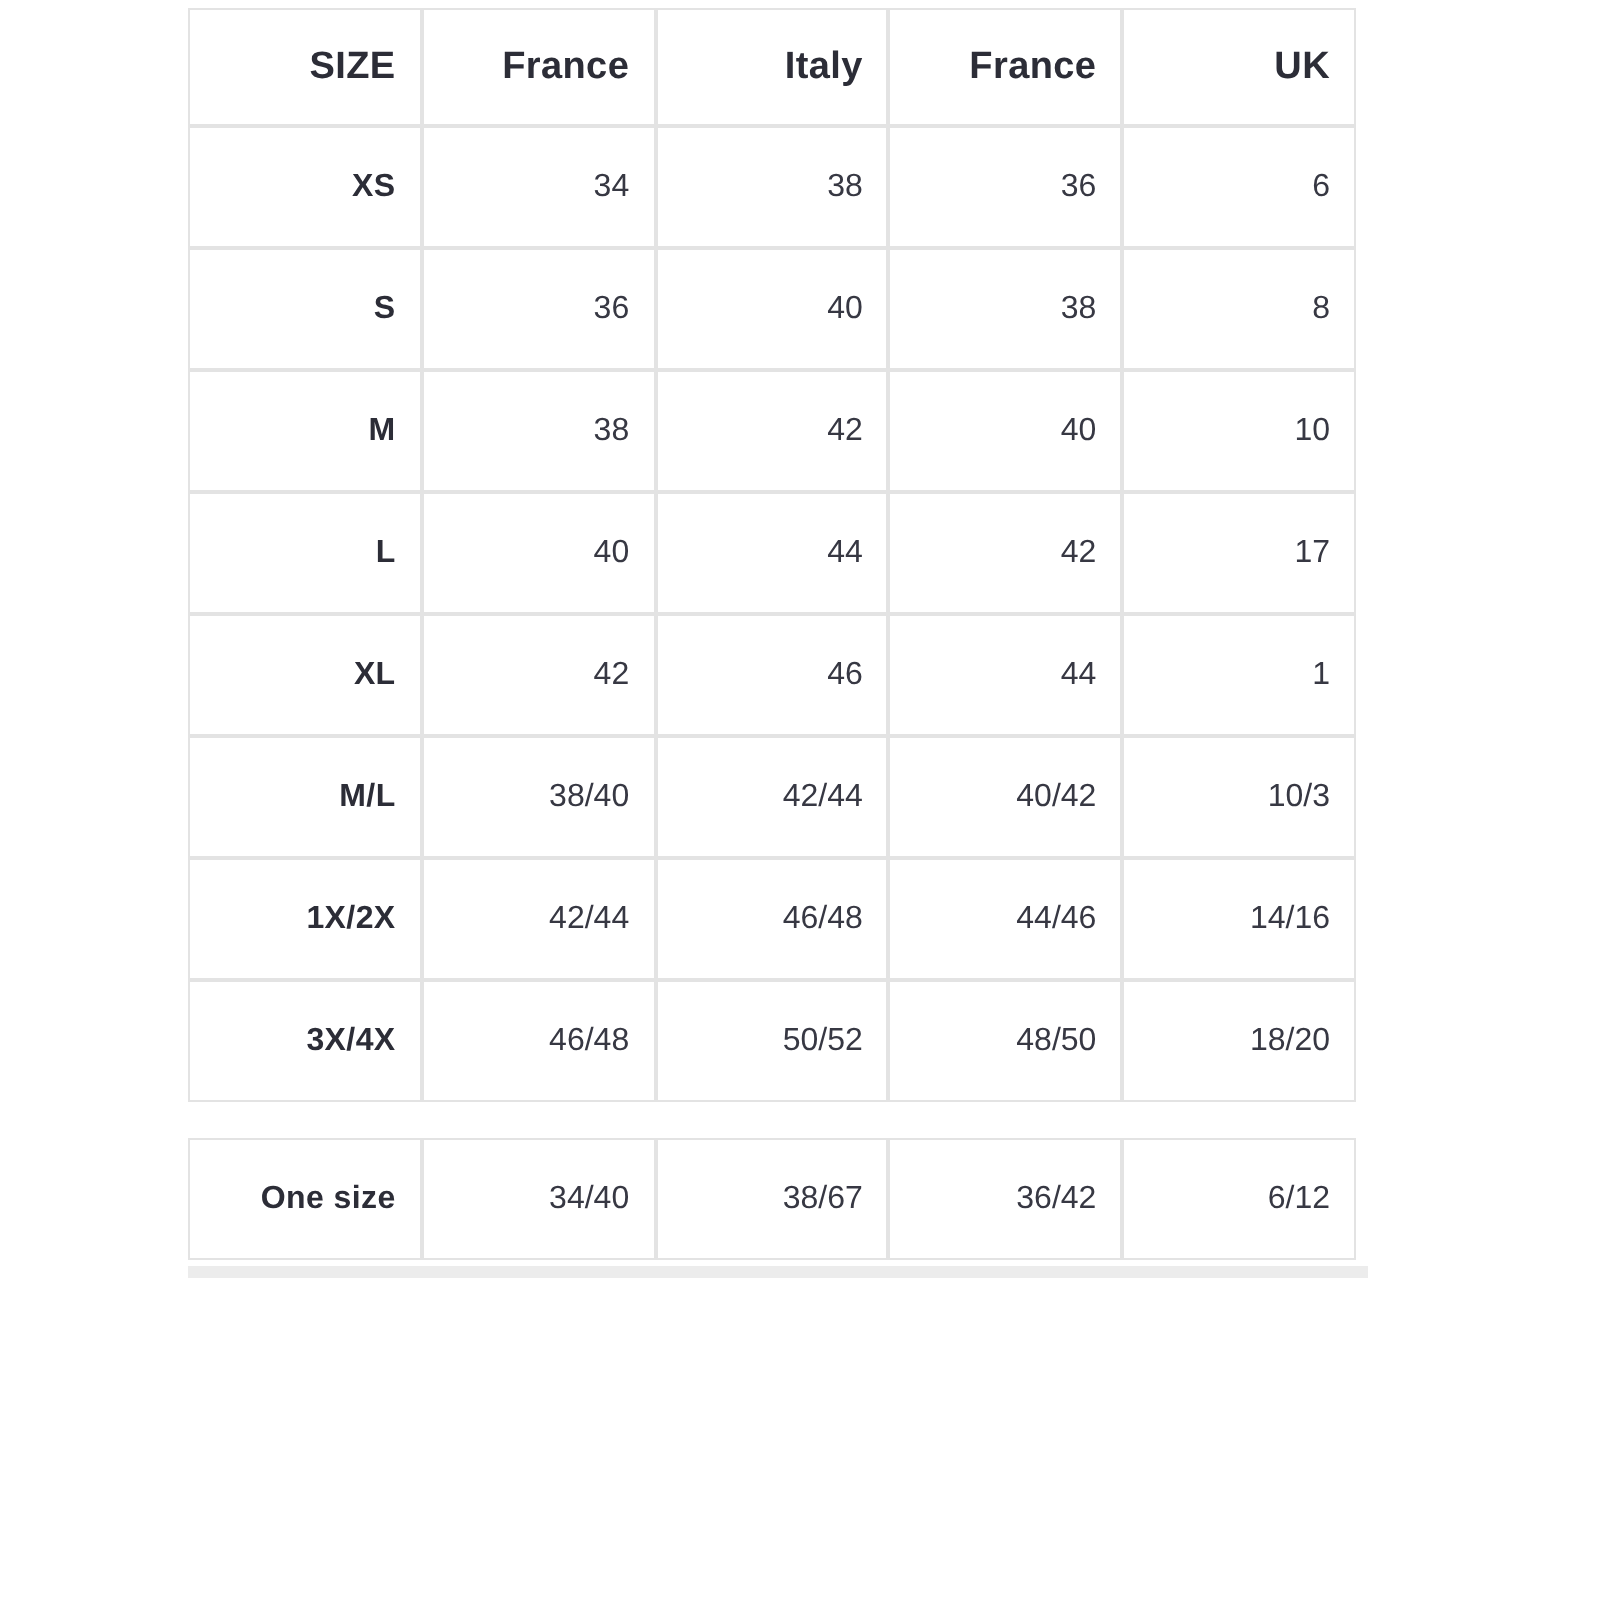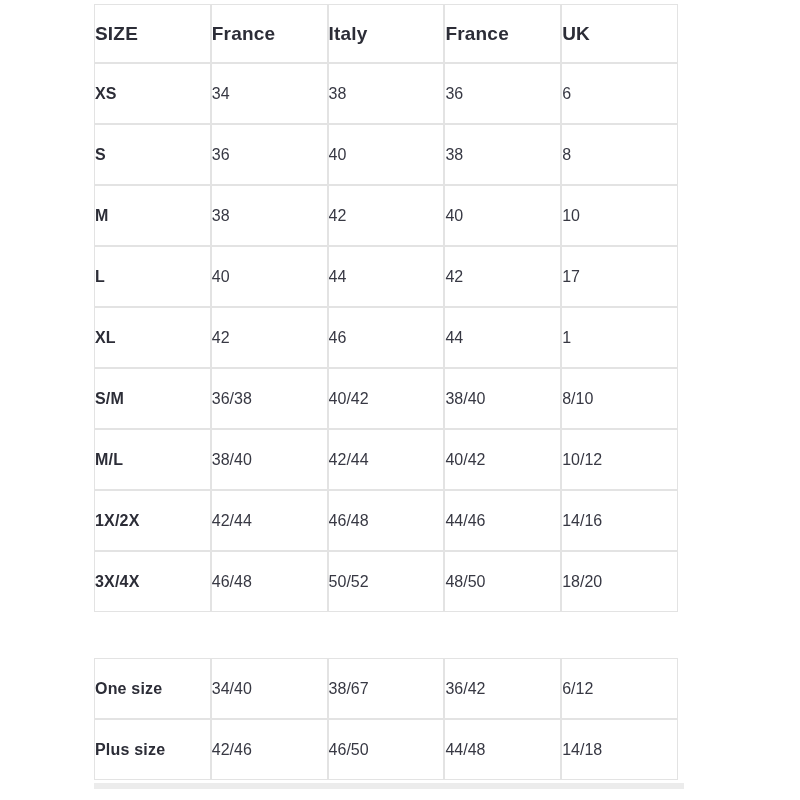--- a/index.html
+++ b/index.html
@@ -27,24 +27,24 @@
   table.size-table {
     border-collapse: separate;
     border-spacing: 0;
     table-layout: fixed;
     width: 584px;
     background: var(--bg);
   }
   table.size-table th,
   table.size-table td {
     border: 1px solid var(--border);
-    text-align: left;
+    text-align: right;
     vertical-align: middle;
     background: var(--bg);
-    padding: 0;
+    padding: 12px;
     overflow: hidden;
   }
   table.size-table thead th {
     height: 59px;
     font-size: 19px;
     font-weight: 700;
     color: var(--text-bold);
     letter-spacing: 0.2px;
   }
   table.size-table tbody td {
@@ -53,21 +53,21 @@
     font-weight: 400;
     color: var(--text);
   }
   table.size-table tbody td.size-cell {
     font-size: 16px;
     font-weight: 700;
     color: var(--text-bold);
     letter-spacing: 0.2px;
   }
   table.size-table.extra {
-    margin-top: 46px;
+    margin-top: 18px;
   }
   .bottom-strip {
     margin-top: 3px;
     width: 590px;
     height: 6px;
     background: #ececec;
   }
 </style>
 </head>
 <body>
@@ -114,32 +114,25 @@
           <td class="value-cell">17</td>
         </tr>
         <tr>
           <td class="size-cell">XL</td>
           <td class="value-cell">42</td>
           <td class="value-cell">46</td>
           <td class="value-cell">44</td>
           <td class="value-cell">1</td>
         </tr>
         <tr>
-          <td class="size-cell">S/M</td>
-          <td class="value-cell">36/38</td>
-          <td class="value-cell">40/42</td>
-          <td class="value-cell">38/40</td>
-          <td class="value-cell">8/10</td>
-        </tr>
-        <tr>
           <td class="size-cell">M/L</td>
           <td class="value-cell">38/40</td>
           <td class="value-cell">42/44</td>
           <td class="value-cell">40/42</td>
-          <td class="value-cell">10/12</td>
+          <td class="value-cell">10/3</td>
         </tr>
         <tr>
           <td class="size-cell">1X/2X</td>
           <td class="value-cell">42/44</td>
           <td class="value-cell">46/48</td>
           <td class="value-cell">44/46</td>
           <td class="value-cell">14/16</td>
         </tr>
         <tr>
           <td class="size-cell">3X/4X</td>
@@ -153,24 +146,17 @@
 
   <table class="size-table extra">
     <tbody id="extra-tbody">
         <tr>
           <td class="size-cell">One size</td>
           <td class="value-cell">34/40</td>
           <td class="value-cell">38/67</td>
           <td class="value-cell">36/42</td>
           <td class="value-cell">6/12</td>
         </tr>
-        <tr>
-          <td class="size-cell">Plus size</td>
-          <td class="value-cell">42/46</td>
-          <td class="value-cell">46/50</td>
-          <td class="value-cell">44/48</td>
-          <td class="value-cell">14/18</td>
-        </tr>
       </tbody>
   </table>
 
   <div class="bottom-strip"></div>
 </div>
 
 </body></html>

